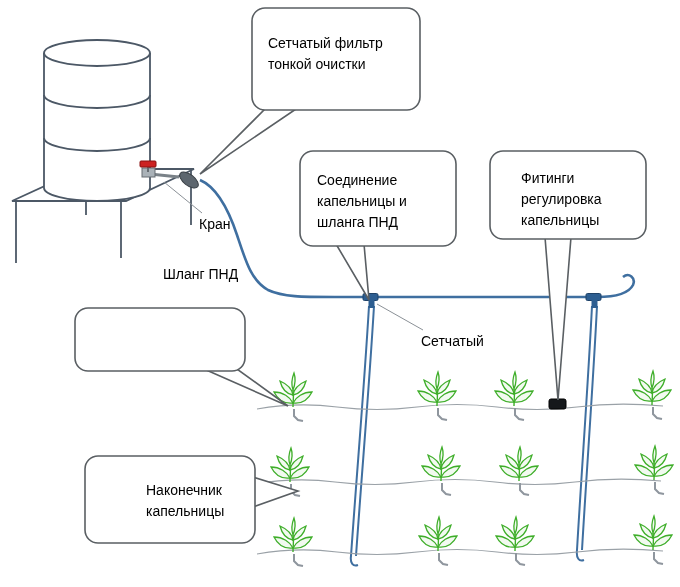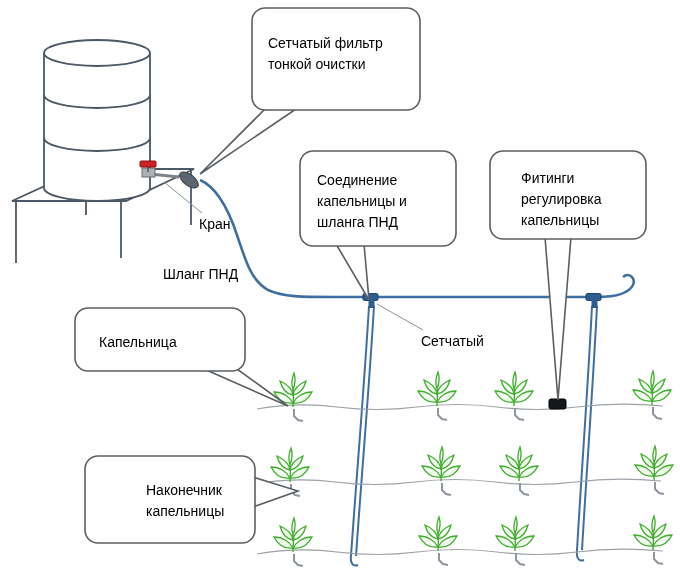--- a/index.html
+++ b/index.html
@@ -135,21 +135,20 @@
 тонкой очистки</div>
 
   <div class="callout-text" style="left:317px; top:170px; width:130px;">Соединение
 капельницы и
 шланга ПНД</div>
 
   <div class="callout-text" style="left:521px; top:168px; width:120px;">Фитинги
 регулировка
 капельницы</div>
 
-  <div class="callout-text" style="left:99px; top:332px; width:130px;">Капельница</div>
 
   <div class="callout-text" style="left:106px; top:480px; width:130px;margin-left:40px;">Наконечник
 капельницы</div>
 
   <div class="plain-label" style="left:199px; top:216px;">Кран</div>
 
   <div class="plain-label" style="left:157px; top:266px;margin-left:6px;">Шланг ПНД</div>
 
   <div class="plain-label" style="left:421px; top:333px;">Сетчатый</div>
 

